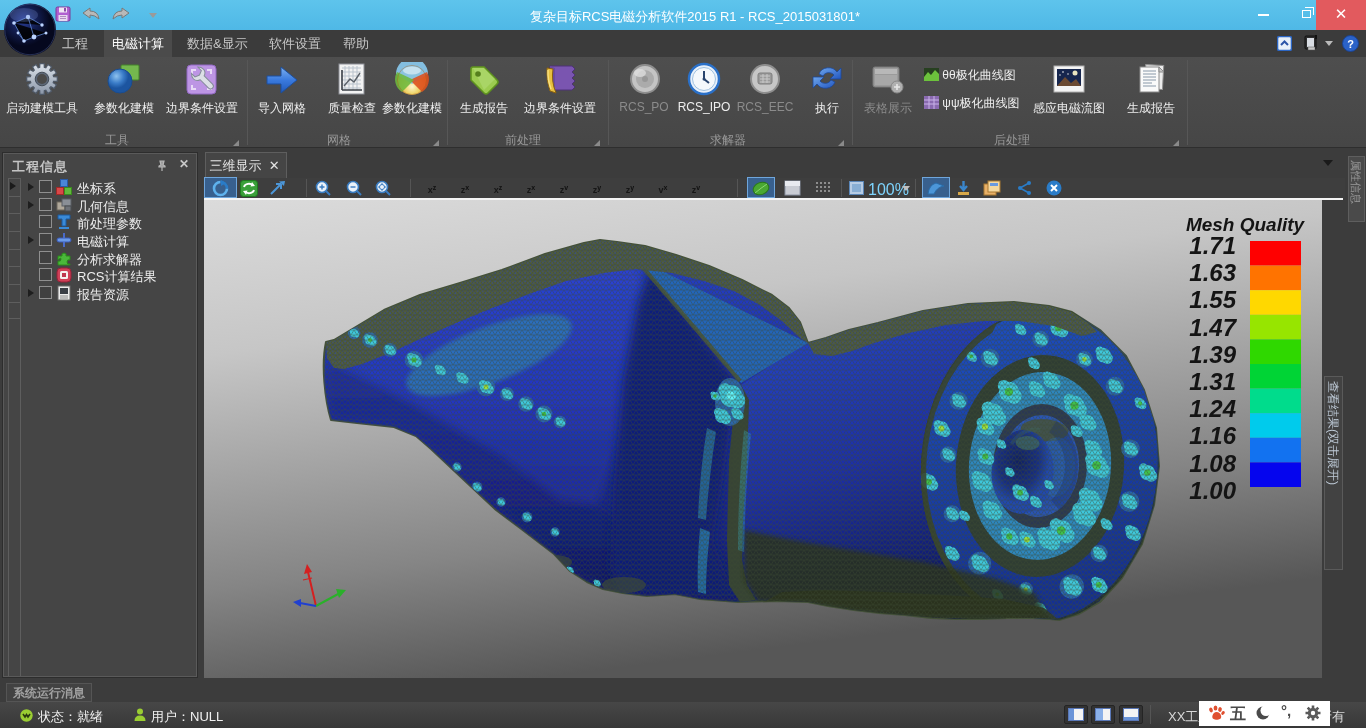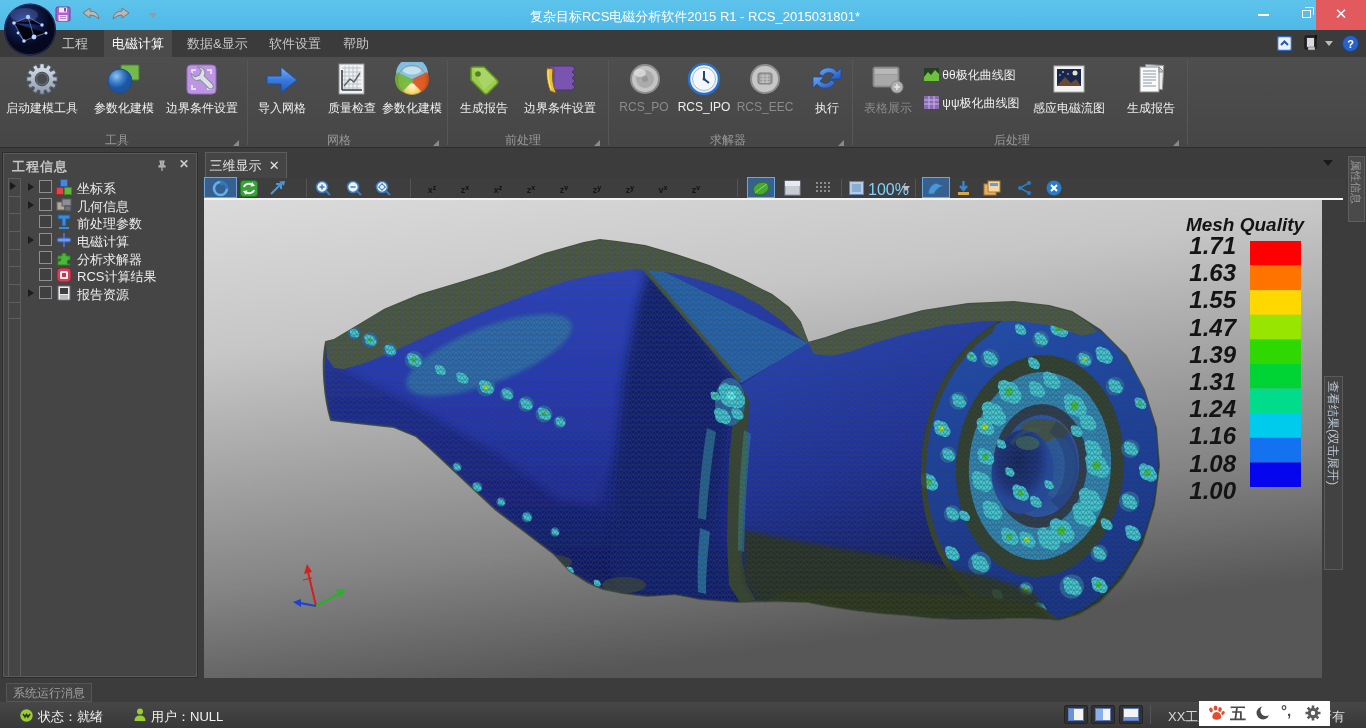--- a/index.html
+++ b/index.html
@@ -37,21 +37,21 @@
 #doctab{left:205px;top:152px;width:82px;height:26px;background:#454545;border:1px solid #5e5e5e;border-bottom:none;color:#e3e3e3;font-size:13px;line-height:25px;}
 #dtoolbar{left:203px;top:178px;width:1142px;height:20px;background:#3e3e3e;}
 #vpwhite{left:204px;top:198px;width:1139px;height:2px;background:#f4f4f4;}
 #viewport{left:204px;top:200px;width:1216px;height:478px;}
 .tsep{top:1px;width:1px;height:18px;background:#2a2a2a;border-right:1px solid #555;}
 .tbtn-act{top:-1px;height:21px;background:#38608e;border:1px solid #6fa6dc;}
 
 #propstab{left:1348px;top:156px;width:17px;height:66px;border:1px solid #5e5e5e;background:#4a4a4a;}
 #restab{left:1324px;top:376px;width:19px;height:194px;border:1px solid #5a5a5a;background:#424242;}
 
-#bottabs{left:6px;top:683px;width:86px;height:19px;background:#424242;border:1px solid #555;color:#a0a0a0;font-size:12px;text-align:center;line-height:18px;}
+#bottabs{left:6px;top:683px;width:86px;height:19px;background:#424242;border:1px solid #555;color:#a0a0a0;font-size:12px;text-align:center;line-height:18px;font-weight:bold;}
 #statusbar{left:0;top:702px;width:1366px;height:26px;background:linear-gradient(#474747,#383838);color:#f2f2f2;font-size:13px;}
 .laybtn{top:3px;width:24px;height:19px;background:#323232;border:1px solid #242424;border-radius:2px;}
 .axv{top:2px;width:26px;height:16px;color:#161616;font-size:9px;text-align:center;line-height:16px;font-weight:bold;}
 .axv span{font-size:7px;vertical-align:3px;color:#101010;}
 #ime{left:1199px;top:701px;width:131px;height:25px;background:#fff;}
 </style>
 </head>
 <body>
 <div id="stage">
   <div class="abs" id="mainbg"></div>

